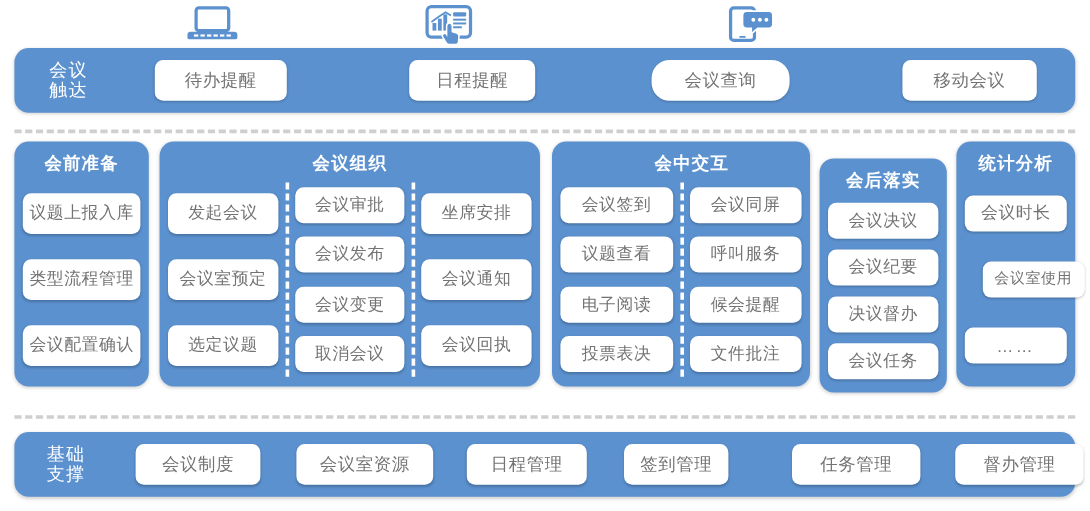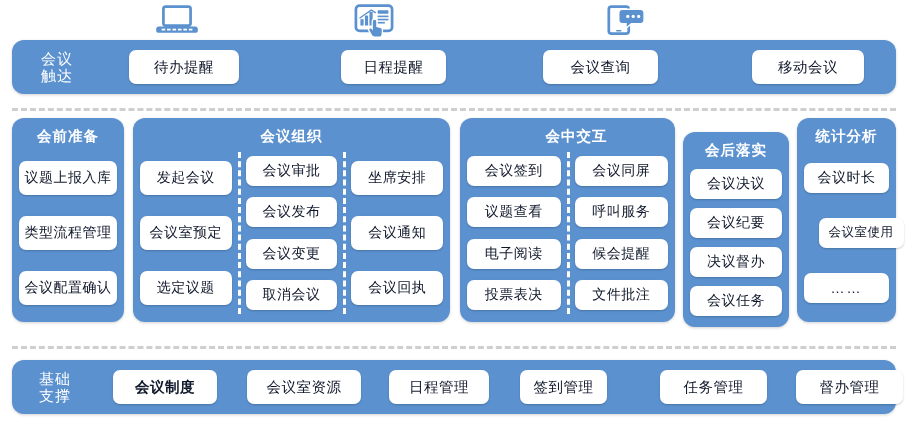--- a/index.html
+++ b/index.html
@@ -10,21 +10,21 @@
     overflow:hidden;
     position:relative;
   }
   .stage{position:absolute;inset:0;}
 
   
   .pill{
     background:#ffffff;
     border-radius:7px;
     display:flex;align-items:center;justify-content:center;
-    color:#0f172a;
+    color:#737373;
     font-size:14.5px;
     letter-spacing:.5px;
     white-space:nowrap;
     box-shadow:0 1px 2px rgba(0,0,0,.20);
     box-sizing:border-box;
   }
 
   
   .icon-row{position:absolute;left:0;top:0;width:908px;height:42px;}
   .ic{position:absolute;top:2px;width:44px;height:38px;}
@@ -142,21 +142,21 @@
     </div>
   </div>
 
   <div class="band" style="left:12px;top:40px;width:884px;height:54px;">
     <div class="band-label" style="width:70px;margin-left:10px;">
       <div>会议</div>
       <div>触达</div>
     </div>
     <div class="pill" style="position:absolute;left:117px;top:10px;width:110px;height:34px;">待办提醒</div>
     <div class="pill" style="position:absolute;left:329px;top:10px;width:105px;height:34px;">日程提醒</div>
-    <div class="pill" style="position:absolute;left:531px;top:10px;width:115px;height:34px;">会议查询</div>
+    <div class="pill" style="position:absolute;left:531px;top:10px;width:115px;height:34px;border-radius:15px;">会议查询</div>
     <div class="pill" style="position:absolute;left:740px;top:10px;width:112px;height:34px;">移动会议</div>
   </div>
 
   <div class="hsep" style="top:108px;"></div>
 
   <div class="panel" style="left:133px;top:118px;width:317px;height:204px;">
     <div class="panel-title">会议组织</div>
     <div class="panel-body">
       <div class="subcol">
         <div class="pill">发起会议</div>
@@ -229,21 +229,21 @@
     </div>
   </div>
 
   <div class="hsep" style="top:346px;"></div>
 
   <div class="band" style="left:12px;top:360px;width:884px;height:54px;">
     <div class="band-label" style="width:70px;margin-left:8px;">
       <div>基础</div>
       <div>支撑</div>
     </div>
-    <div class="pill" style="position:absolute;left:101px;top:10px;width:104px;height:34px;font-weight:bold;">会议制度</div>
+    <div class="pill" style="position:absolute;left:101px;top:10px;width:104px;height:34px;">会议制度</div>
     <div class="pill" style="position:addd;left:0;"></div>
     <div class="pill" style="position:absolute;left:235px;top:10px;width:114px;height:34px;">会议室资源</div>
     <div class="pill" style="position:absolute;left:377px;top:10px;width:100px;height:34px;">日程管理</div>
     <div class="pill" style="position:absolute;left:508px;top:10px;width:87px;height:34px;">签到管理</div>
     <div class="pill" style="position:absolute;left:648px;top:10px;width:107px;height:34px;">任务管理</div>
     <div class="pill" style="position:absolute;left:784px;top:10px;width:107px;height:34px;">督办管理</div>
   </div>
 
 </div>
 

